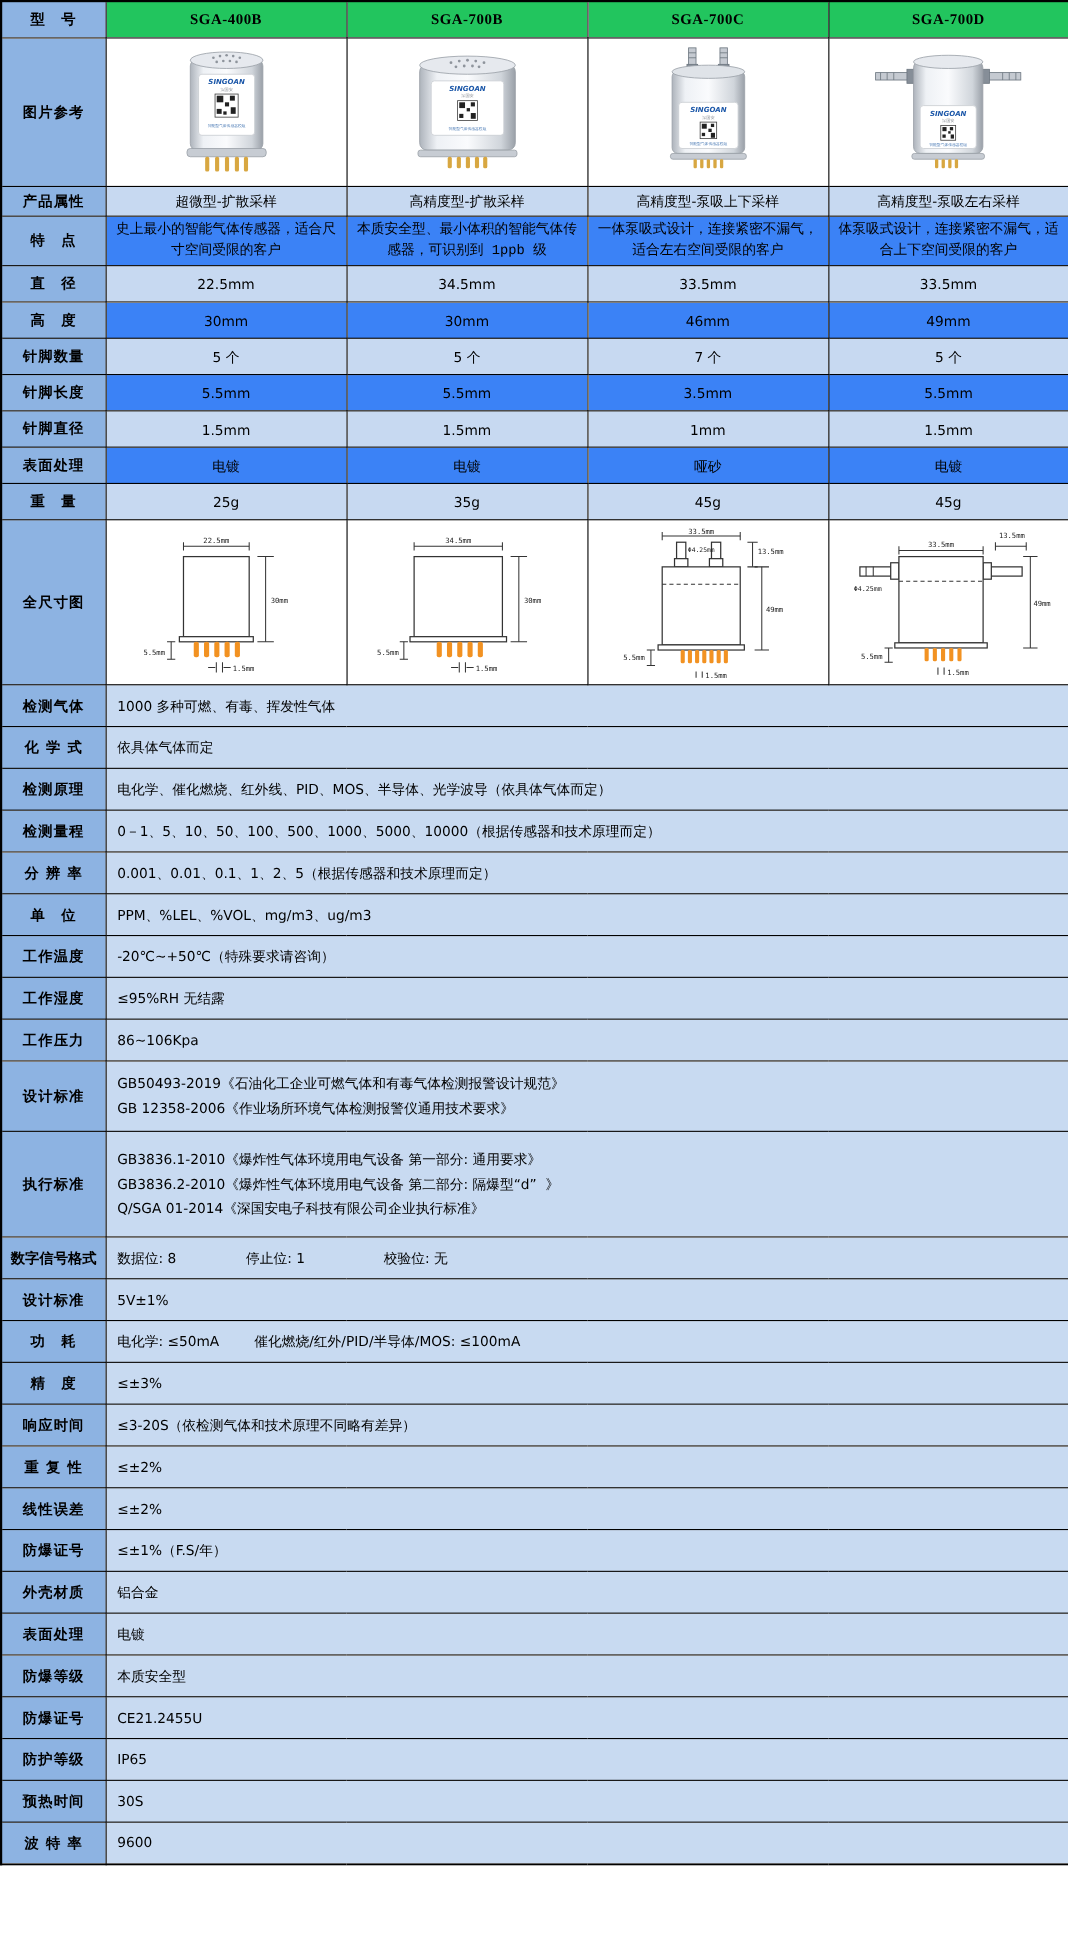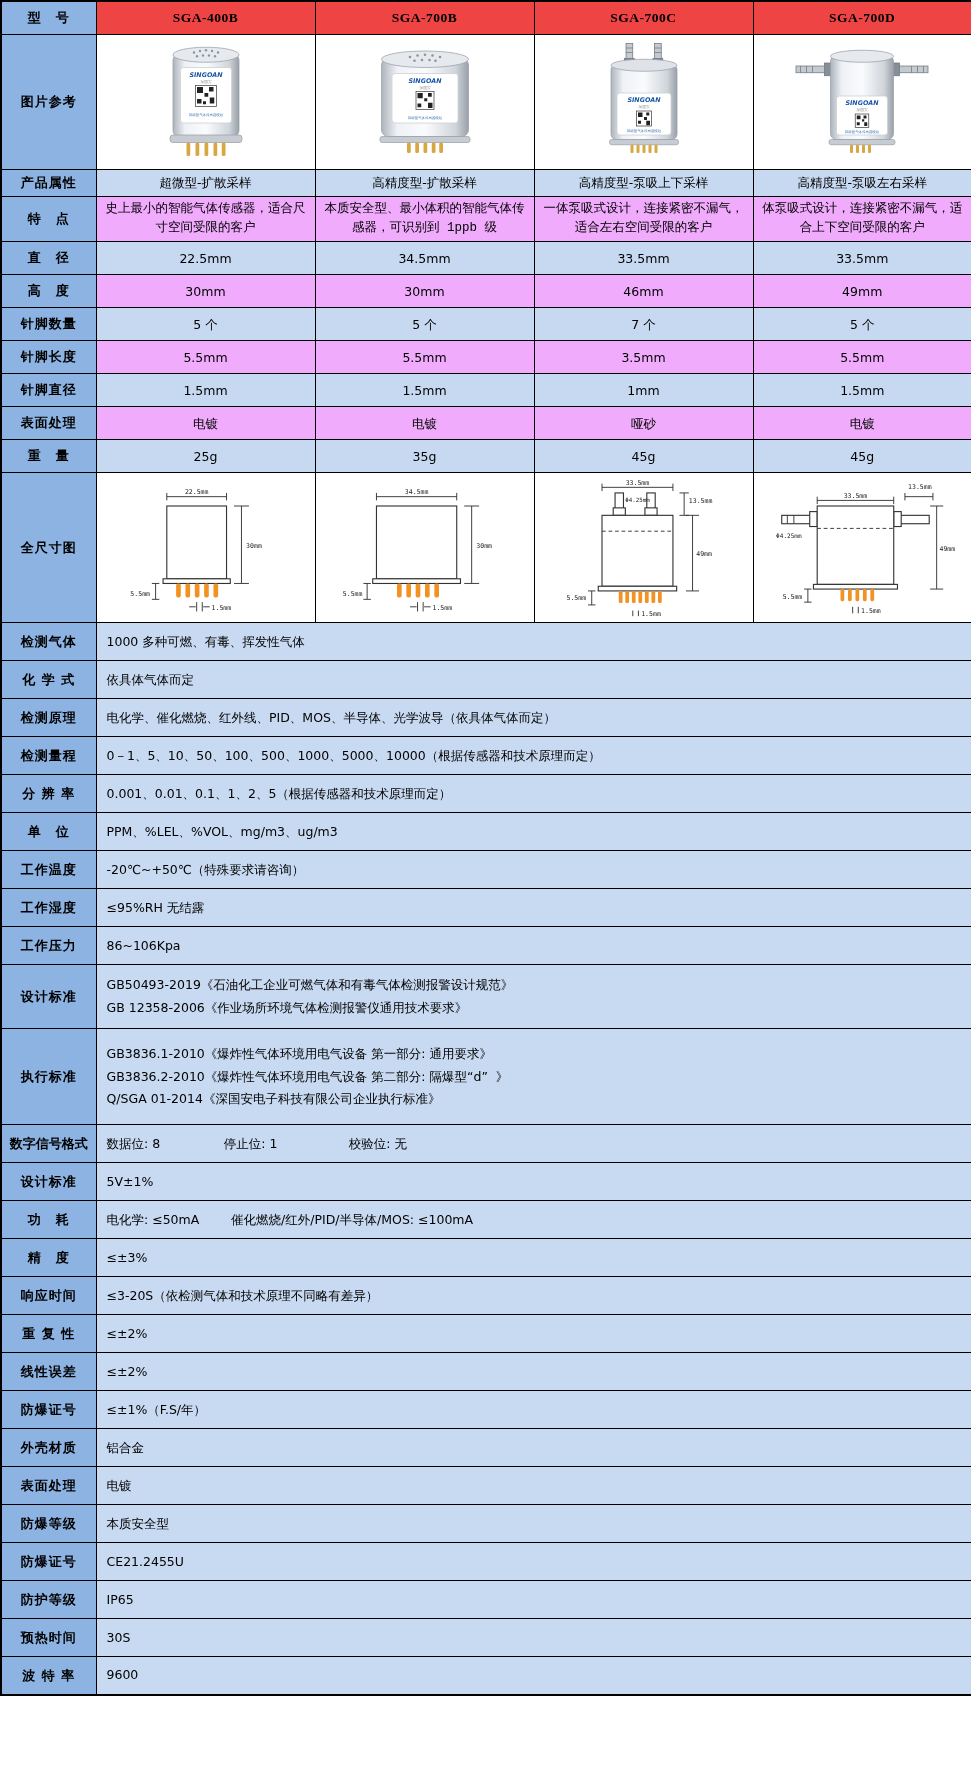--- a/index.html
+++ b/index.html
@@ -2,24 +2,24 @@
 <html><head>
 <meta charset="utf-8">
 <style>
   html,body{margin:0;padding:0;background:#fff;}
   body{font-family:"DejaVu Sans","Liberation Sans",sans-serif;color:#000;}
   .wrap{width:937px;margin:0;}
   table.spec{width:971px;border-collapse:collapse;table-layout:fixed;border:2px solid #000;background:#fff;}
   td{border:1px solid #000;vertical-align:middle;overflow:hidden;}
   
   td.lbl{background:#8DB3E2;text-align:center;font-weight:bold;font-size:13px;letter-spacing:1px;padding:2px;}
-  td.model{background:#ef4444;text-align:center;font-weight:bold;font-size:13.5px;font-family:"Liberation Serif","DejaVu Serif",serif;letter-spacing:.5px;}
+  td.model{background:#22c55e;text-align:center;font-weight:bold;font-size:13.5px;font-family:"Liberation Serif","DejaVu Serif",serif;letter-spacing:.5px;}
   
   td.val{background:#C7D9F1;text-align:center;font-size:12.5px;padding:3px 6px;white-space:pre-line;line-height:1.55;}
-  tr.alt td.val{background:#f0abfc;margin-top:20px;}
+  tr.alt td.val{background:#3b82f6;margin-top:20px;}
   
   td.photo,td.draw{background:#fff;text-align:center;padding:2px;}
   
   td.spec-val{background:#C8DAF1;text-align:left;font-size:12.5px;padding:4px 4px 4px 10px;white-space:pre-wrap;line-height:1.8;}
   tr.h-header{height:33px;}
   tr.h-photo{height:135px;}
   tr.h-attr{height:27px;}
   tr.h-feat{height:43px;font-family:Liberation Mono, monospace;}
   tr.h-sig{height:40px;}
   tr.h-std{height:33px;padding-left:13px;}

